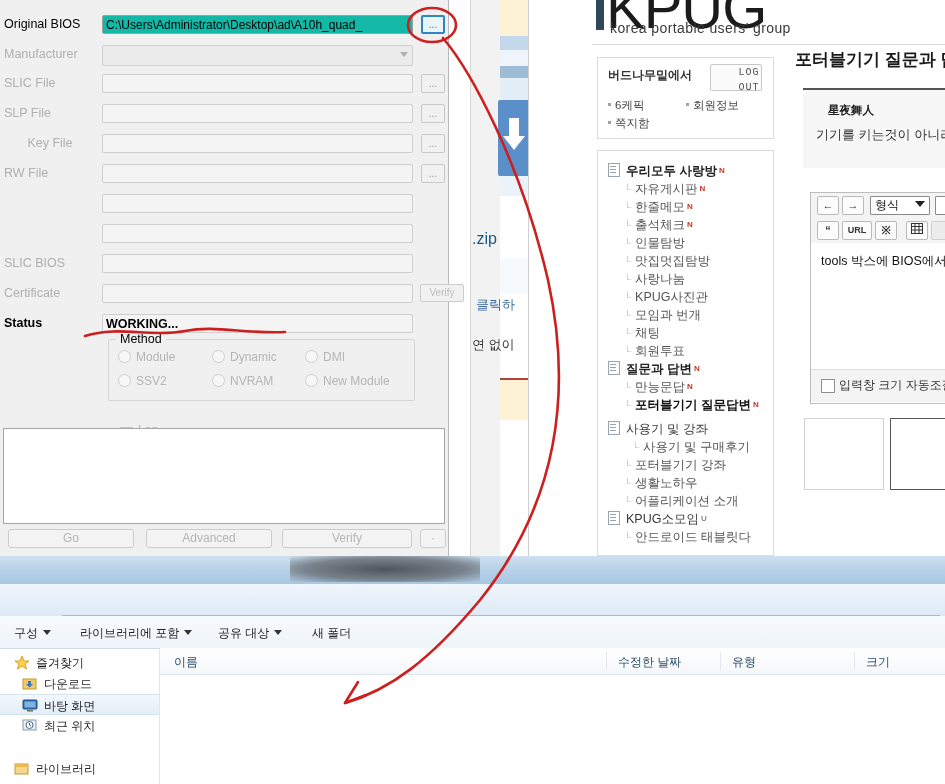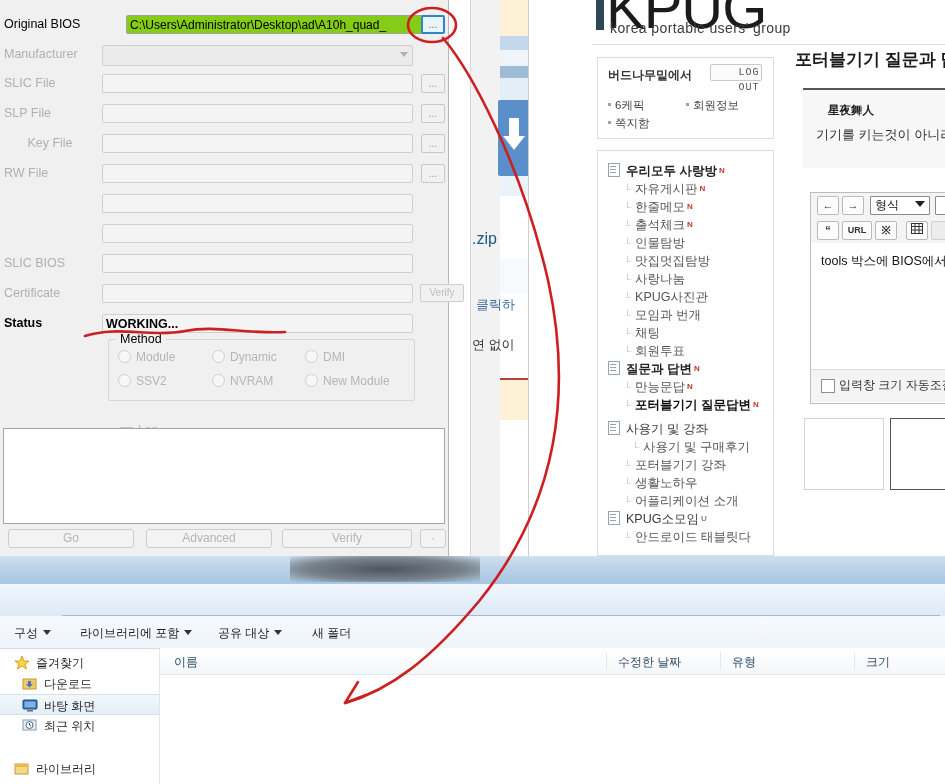--- a/index.html
+++ b/index.html
@@ -42,21 +42,21 @@
     font-size:12.5px;color:#b0b0b0;font-family:"Liberation Sans",sans-serif;
   }
   .fld-label.active{color:#000;}
   .fld-label.bold{color:#000;font-weight:bold;}
   .fld-input{
     position:absolute;left:102px;width:311px;height:19px;
     background:#f4f4f4;border:1px solid #cfcfcf;border-radius:2px;
     font-size:11.5px;color:#444;box-sizing:border-box;
     padding:1px 3px;line-height:16px;
   }
-  .fld-input.enabled{background:#84cc16;border:1px solid #a0a0a0;color:#000;font-size:12px;font-family:"Liberation Sans",sans-serif;margin-left:24px;}
+  .fld-input.enabled{background:#14b8a6;border:1px solid #a0a0a0;color:#000;font-size:12px;font-family:"Liberation Sans",sans-serif;}
   .fld-input.status{background:#f4f4f4;border:1px solid #cfcfcf;font-weight:bold;color:#000;font-size:12.5px;}
   .dots-btn{
     position:absolute;left:421px;width:24px;height:19px;
     background:#f1f1f1;border:1px solid #c8c8c8;border-radius:2px;
     font-size:10px;color:#9a9a9a;text-align:center;line-height:17px;box-sizing:border-box;
   }
   .dots-btn.hl{border:2px solid #2f86c5;background:#eaf4fb;color:#6a6a6a;line-height:15px;}
   .combo{
     position:absolute;left:102px;width:311px;height:21px;
     background:#ebebeb;border:1px solid #cfcfcf;border-radius:2px;box-sizing:border-box;
@@ -103,21 +103,21 @@
   }
   #kpug-logobar{position:absolute;left:4px;top:-16px;width:8px;height:46px;background:#2f4858;}
   #kpug-logo{position:absolute;left:14px;top:-26px;font-size:58px;letter-spacing:-1px;color:#1b1b1b;
     font-family:"Liberation Sans",sans-serif;font-weight:300;}
   #kpug-sub{position:absolute;left:18px;top:20px;font-size:14px;color:#3a3a3a;letter-spacing:0.4px;}
 
   .panel{position:absolute;background:#ffffff;border:1px solid #dcdcdc;box-sizing:border-box;}
   #login-panel{left:597px;top:57px;width:177px;height:82px;}
   #login-title{position:absolute;left:10px;top:9px;font-size:12px;font-weight:bold;color:#333;}
   #logout-btn{
-    position:absolute;left:112px;top:6px;width:52px;height:17px;
+    position:absolute;left:112px;top:6px;width:52px;height:27px;
     border:1px solid #c9c9c9;background:#fbfbfb;border-radius:2px;
     font-size:10px;color:#555;text-align:center;line-height:15px;
     letter-spacing:1px;box-sizing:border-box;font-family:"Liberation Mono",monospace;padding-left:26px;
   }
   .lg-link{position:absolute;font-size:11.5px;color:#444;}
   .lg-link .bt{display:inline-block;width:3px;height:3px;background:#9aa4ae;vertical-align:3px;margin-right:4px;}
 
   #menu-panel{left:597px;top:150px;width:177px;height:406px;}
   .menu-head{position:absolute;left:10px;font-size:12.5px;color:#3a3a3a;}
   .menu-head.b{font-weight:bold;color:#222;}

